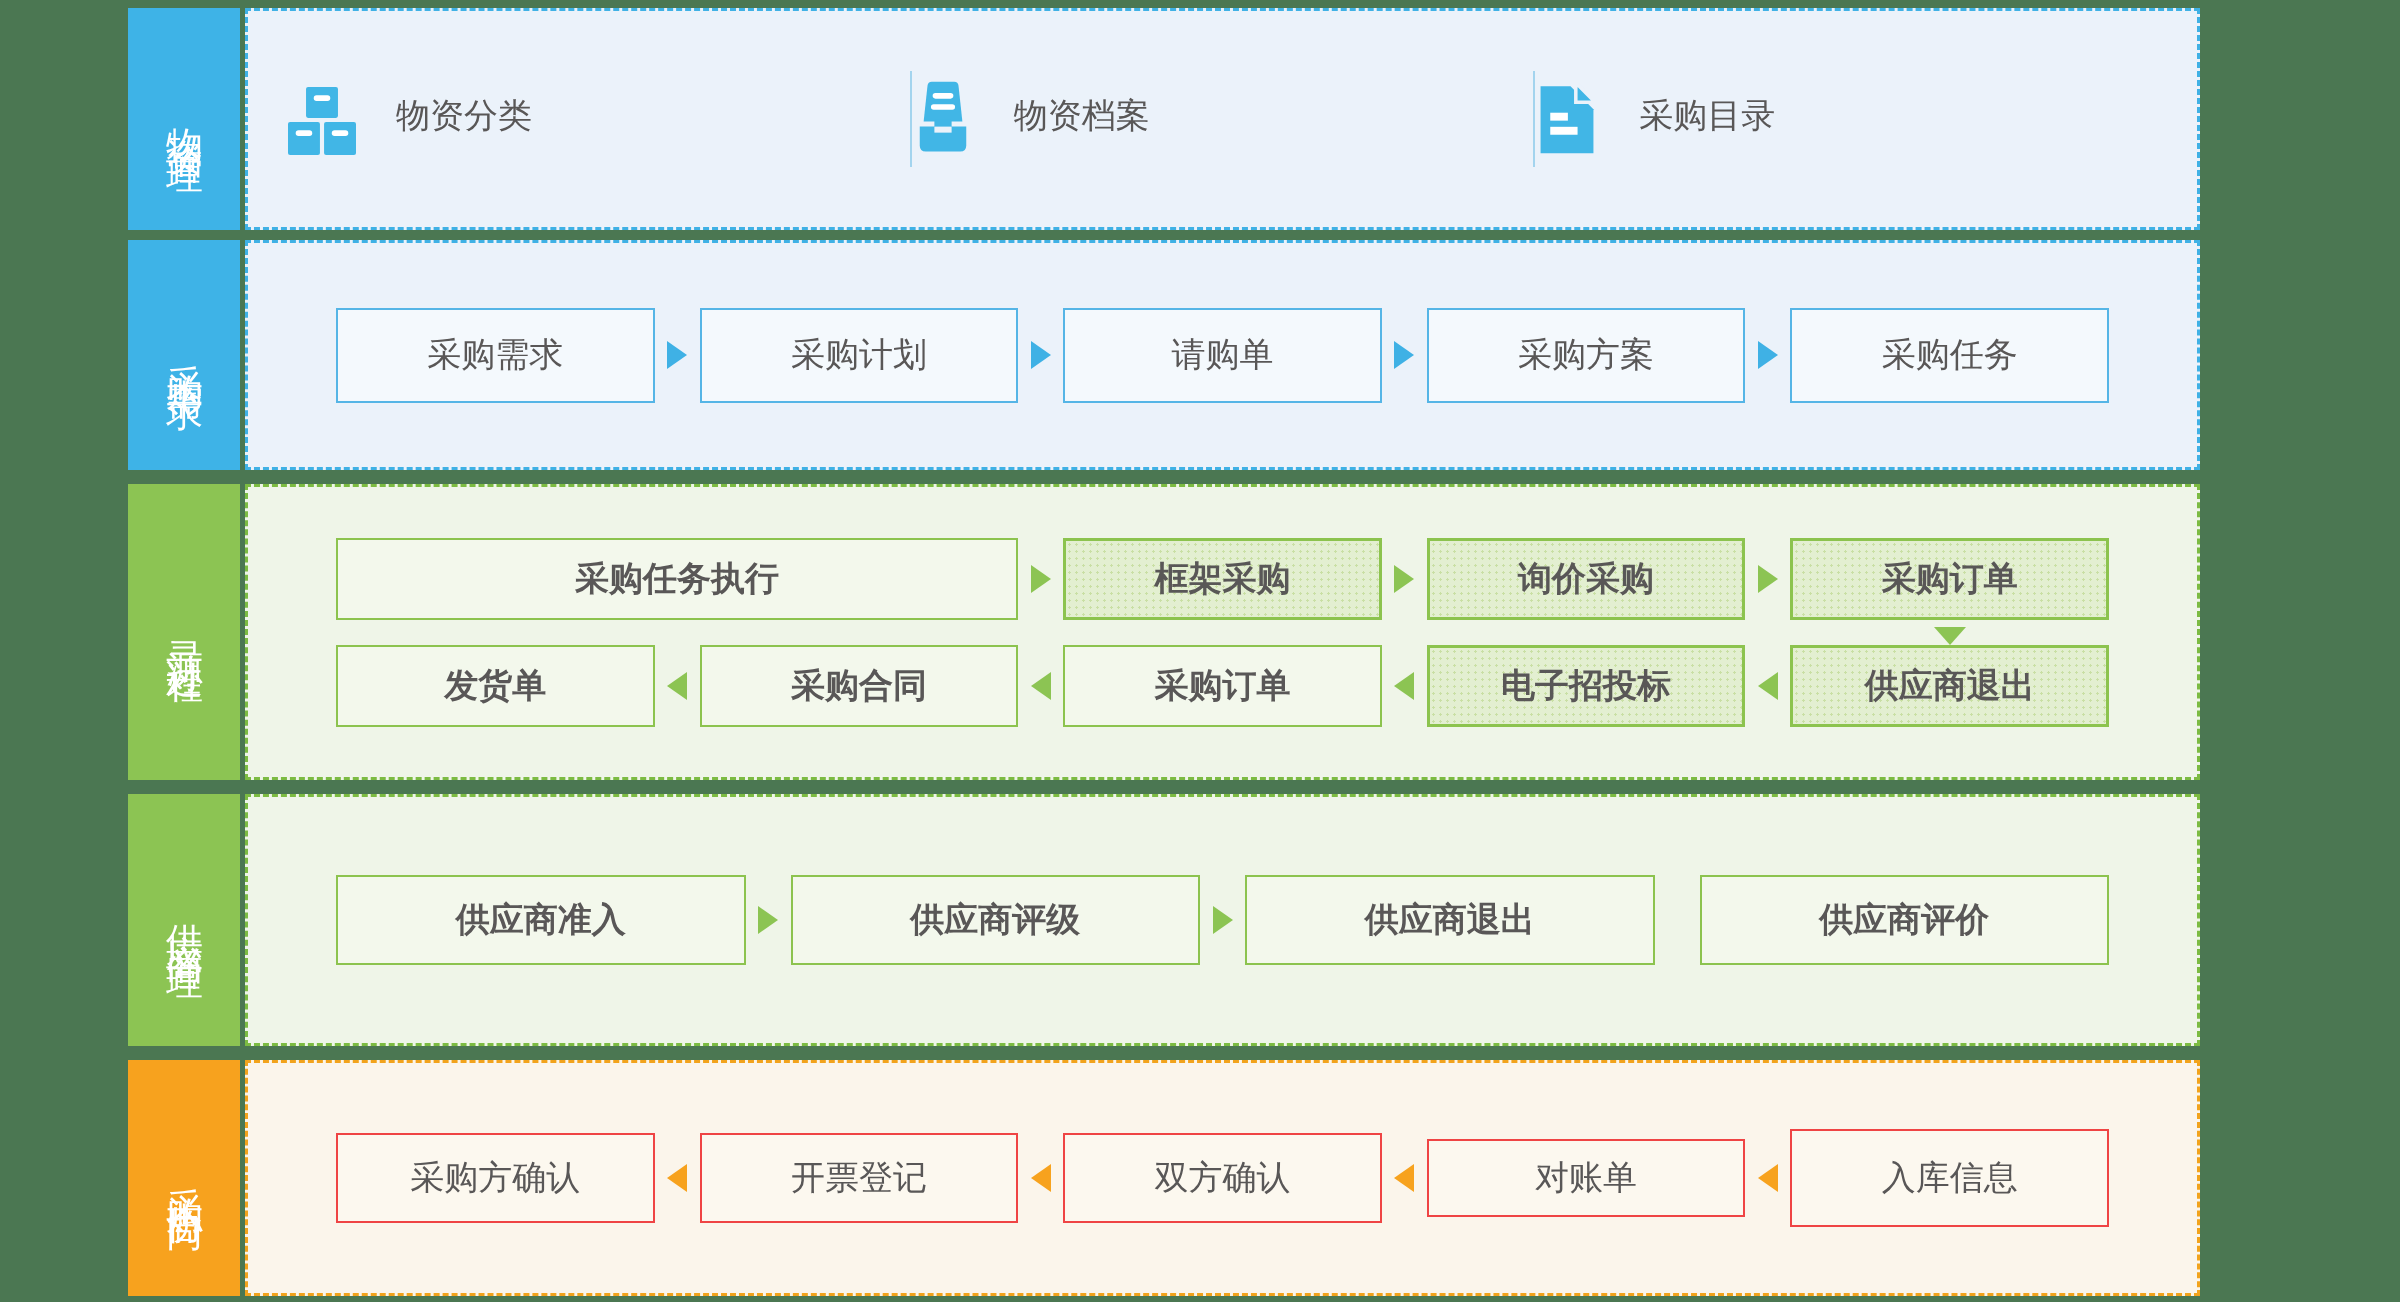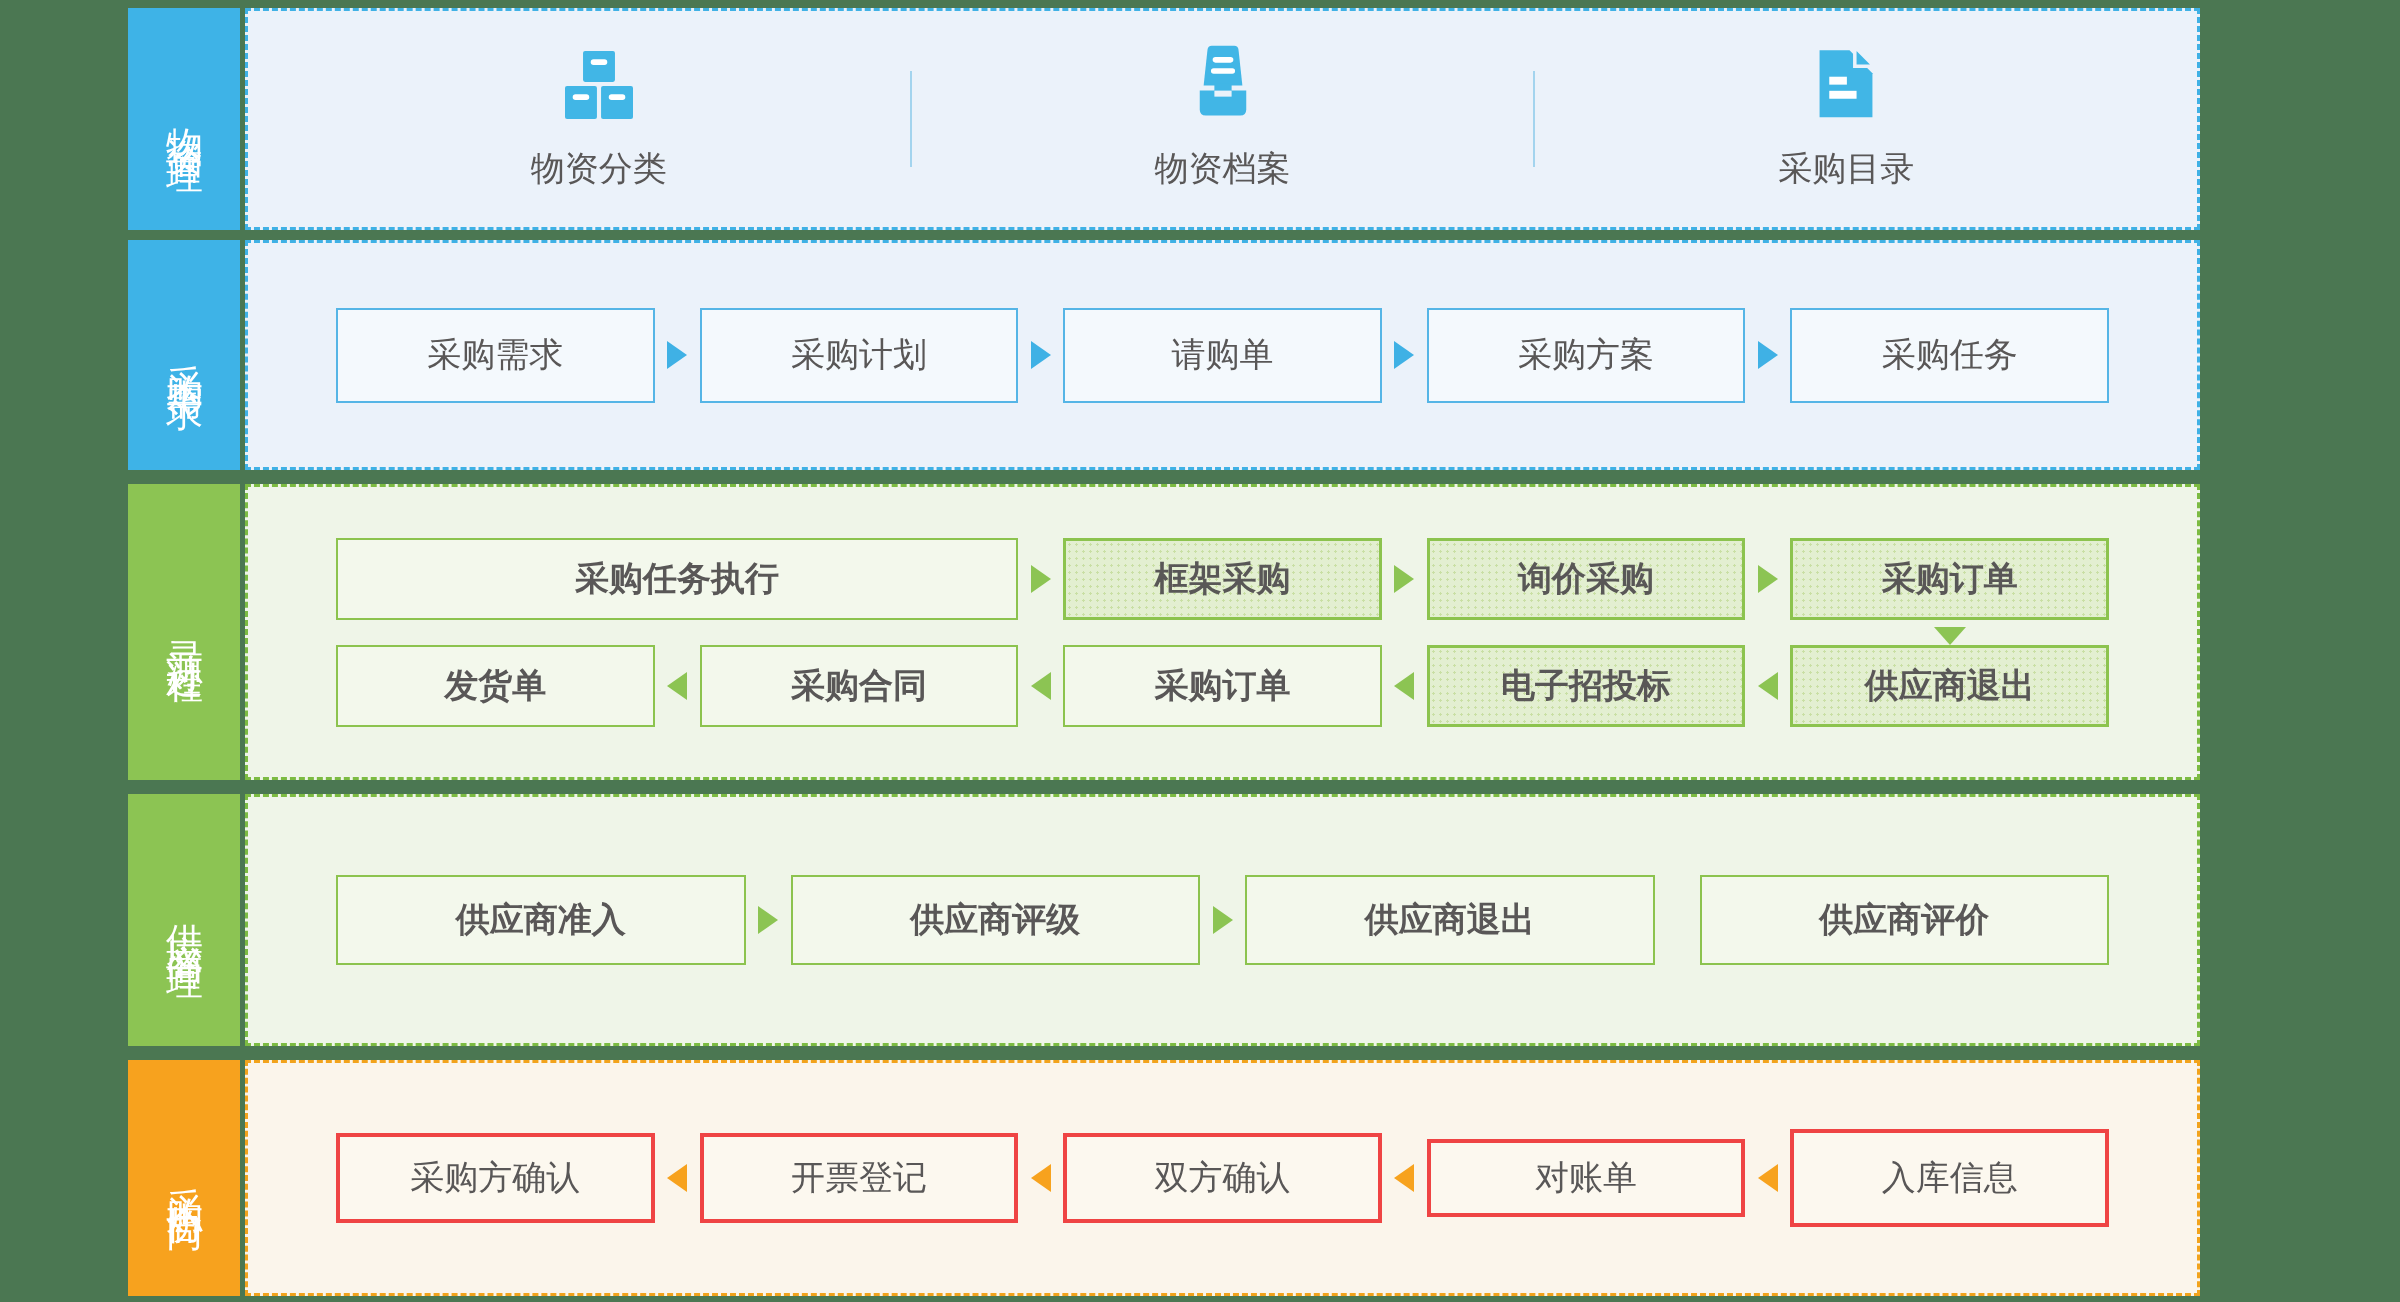--- a/index.html
+++ b/index.html
@@ -13,36 +13,36 @@
   .bar.green{background:#8CC453;}
   .bar.orange{background:#F7A21E;}
   .panel{margin-left:5px;flex:1;position:relative;display:flex;flex-direction:column;
          justify-content:center;box-sizing:border-box;}
   .panel.blue{background:#EBF2FA;border:3px dashed #3FB1E5;}
   .panel.green{background:#EFF5E8;border:3px dashed #7CBB42;}
   .panel.orange{background:#FBF5EB;border:3px dashed #F2A31C;}
 
   
   .icon-row{display:flex;align-items:center;height:100%;padding:0 40px;}
-  .icon-col{flex:1;display:flex;flex-direction:column;align-items:center;gap:27px;margin-top:-6px;}
+  .icon-col{flex:1;display:flex;flex-direction:row;align-items:center;gap:40px;margin-top:-6px;}
   .icon-holder{height:78px;display:flex;align-items:flex-end;justify-content:center;}
   .icon-label{font-size:34px;color:#595757;}
   .vdivider{width:2px;height:96px;background:#A3D4EE;flex:none;}
 
   
   .flow-row{display:flex;align-items:center;gap:45px;padding:0 88px;width:100%;box-sizing:border-box;}
   .cell{flex:1 1 0;position:relative;min-width:0;}
   .cell.span2{flex:2 1 45px;}
   .box{height:95px;display:flex;align-items:center;justify-content:center;
        font-size:34px;color:#595757;box-sizing:border-box;white-space:nowrap;}
   .box.blue{background:#F4F9FD;border:2px solid #55B5E6;}
   .box.green{background:#F3F8EC;border:2px solid #8CC34E;font-weight:bold;}
   .box.green.shaded{background-color:#E3EFD1;border-width:3px;
        background-image:radial-gradient(#C9DFA4 1.2px,transparent 1.3px);background-size:7px 7px;}
-  .box.orange{background:#FCF8EF;border:4px solid #ef4444;}
+  .box.orange{background:#FCF8EF;border:2px solid #ef4444;}
   .rows-stack{display:flex;flex-direction:column;gap:25px;}
   .rows-stack .box{height:82px;}
 
   
   .arrow{position:absolute;top:50%;width:45px;display:flex;justify-content:center;z-index:2;}
   .arrow.r{right:-45px;transform:translateY(-50%);}
   .arrow.l{left:-45px;transform:translateY(-50%);}
   .arrow.down{top:auto;right:auto;bottom:-25px;left:50%;transform:translateX(-50%);width:auto;}
   .tri{width:0;height:0;}
   .tri.right{border-top:14px solid transparent;border-bottom:14px solid transparent;border-left:20px solid;}

